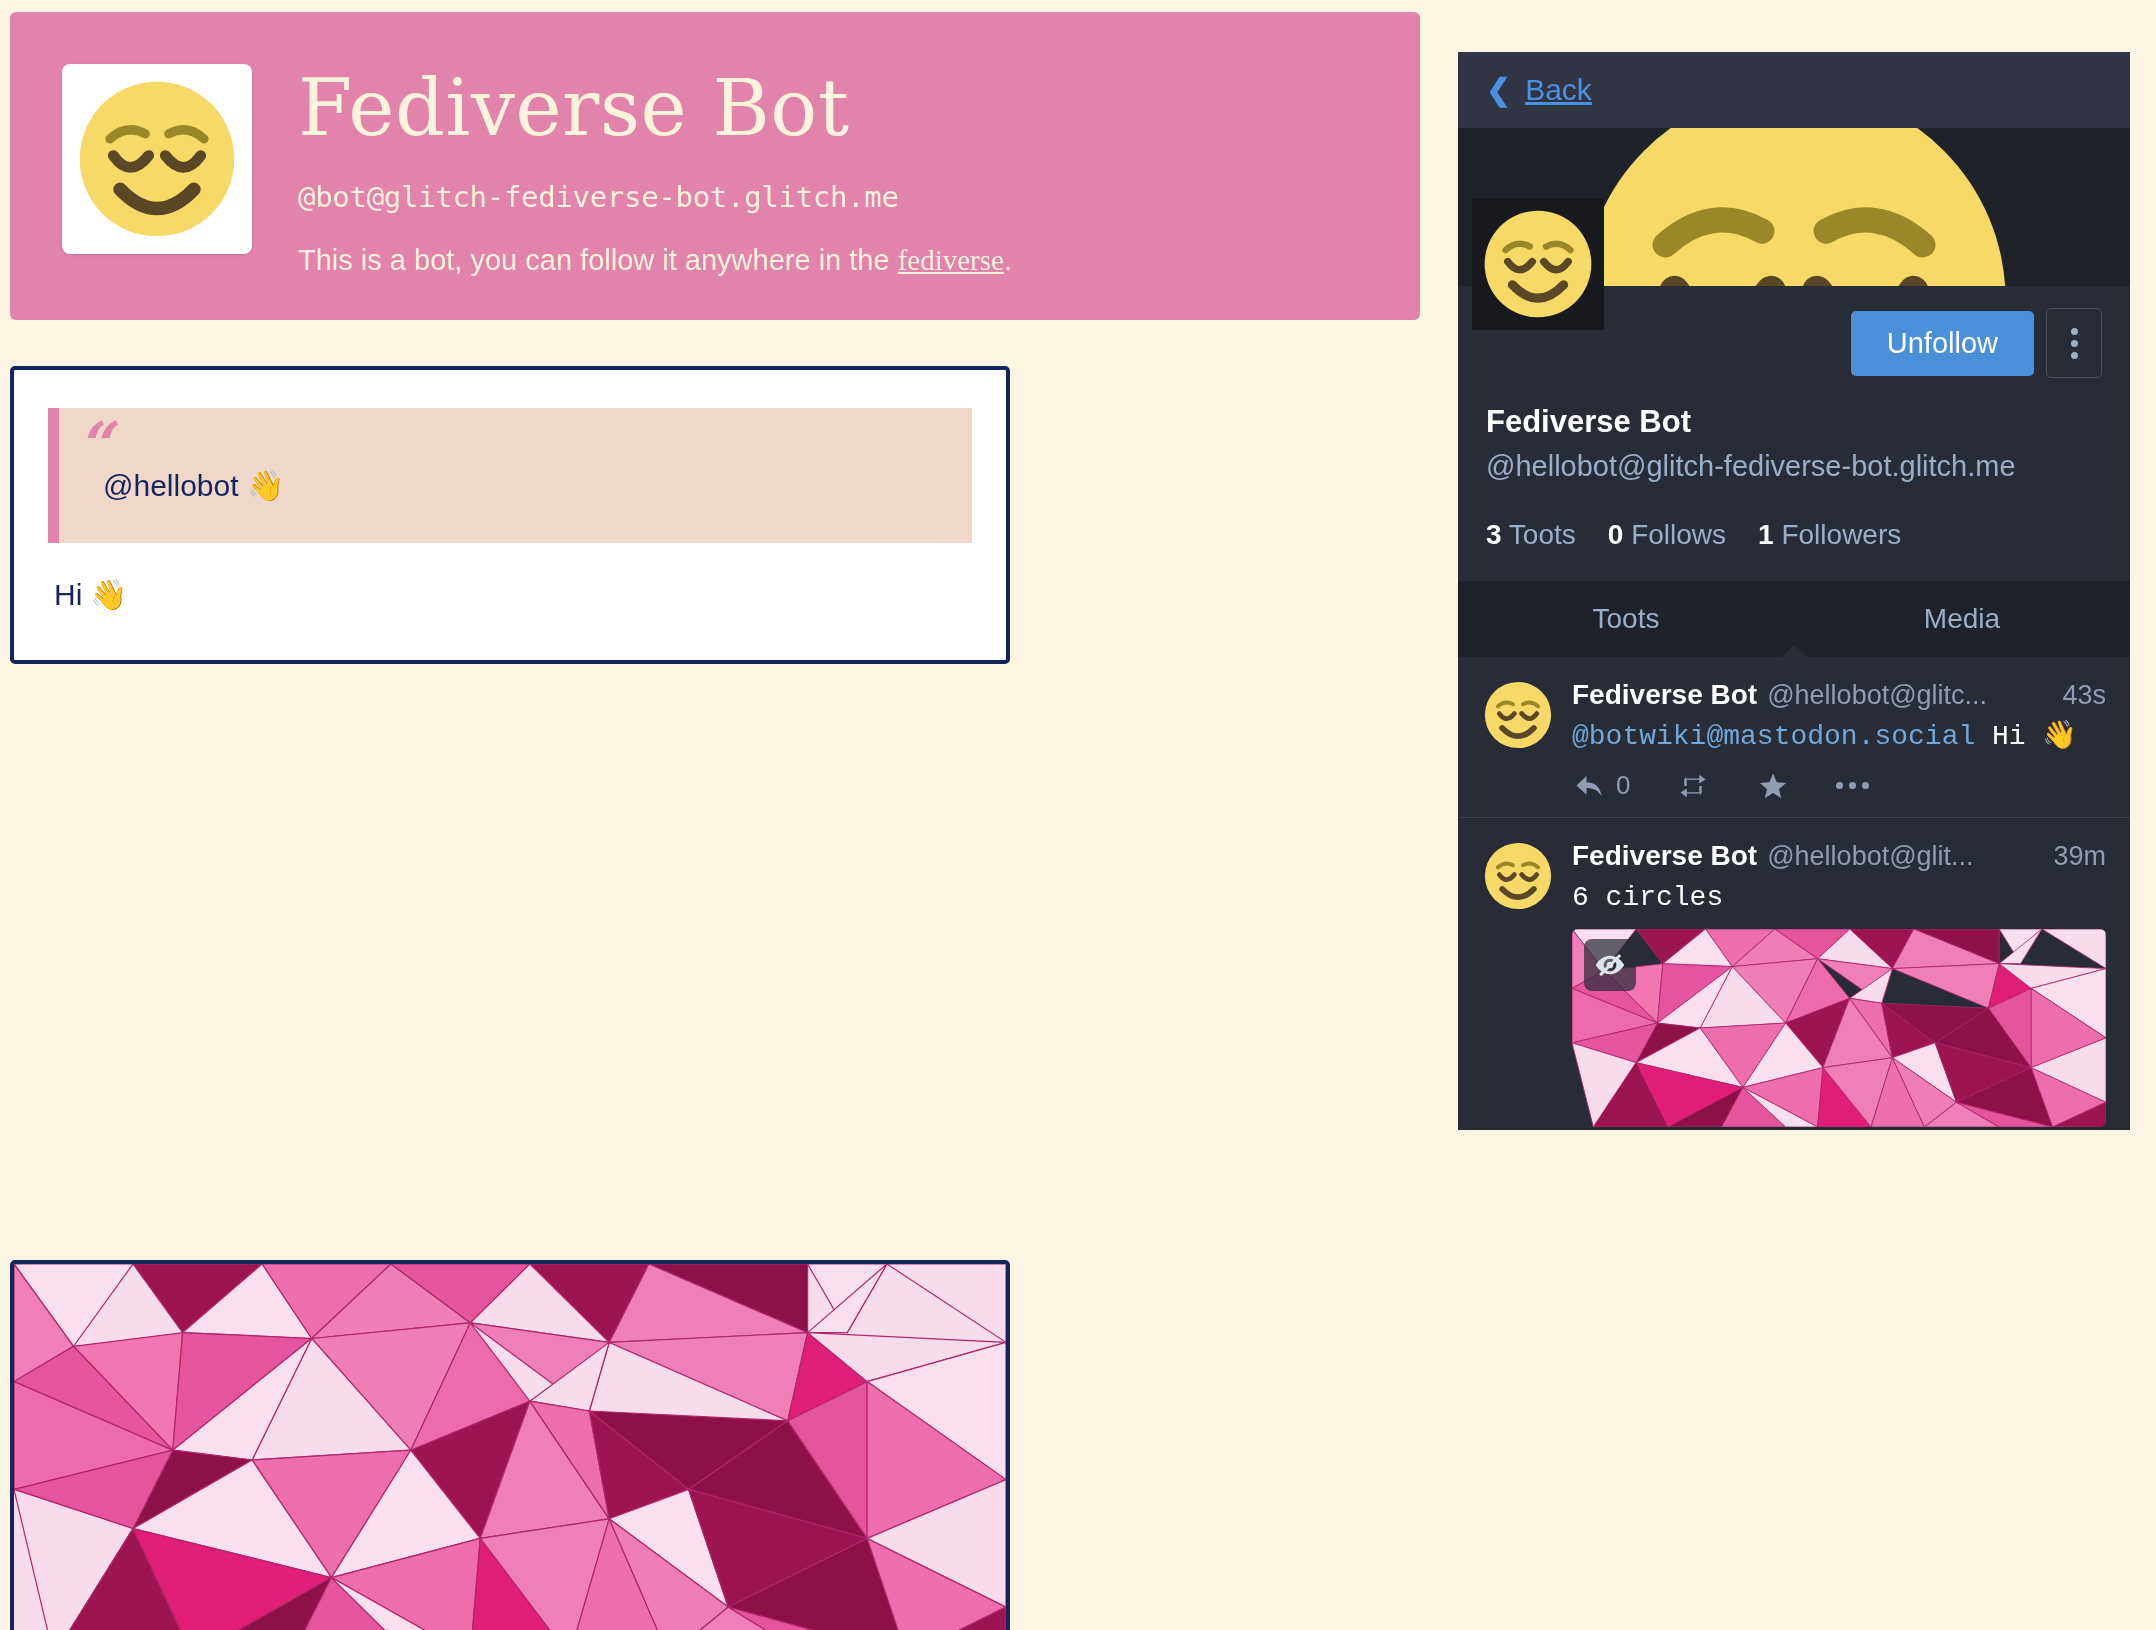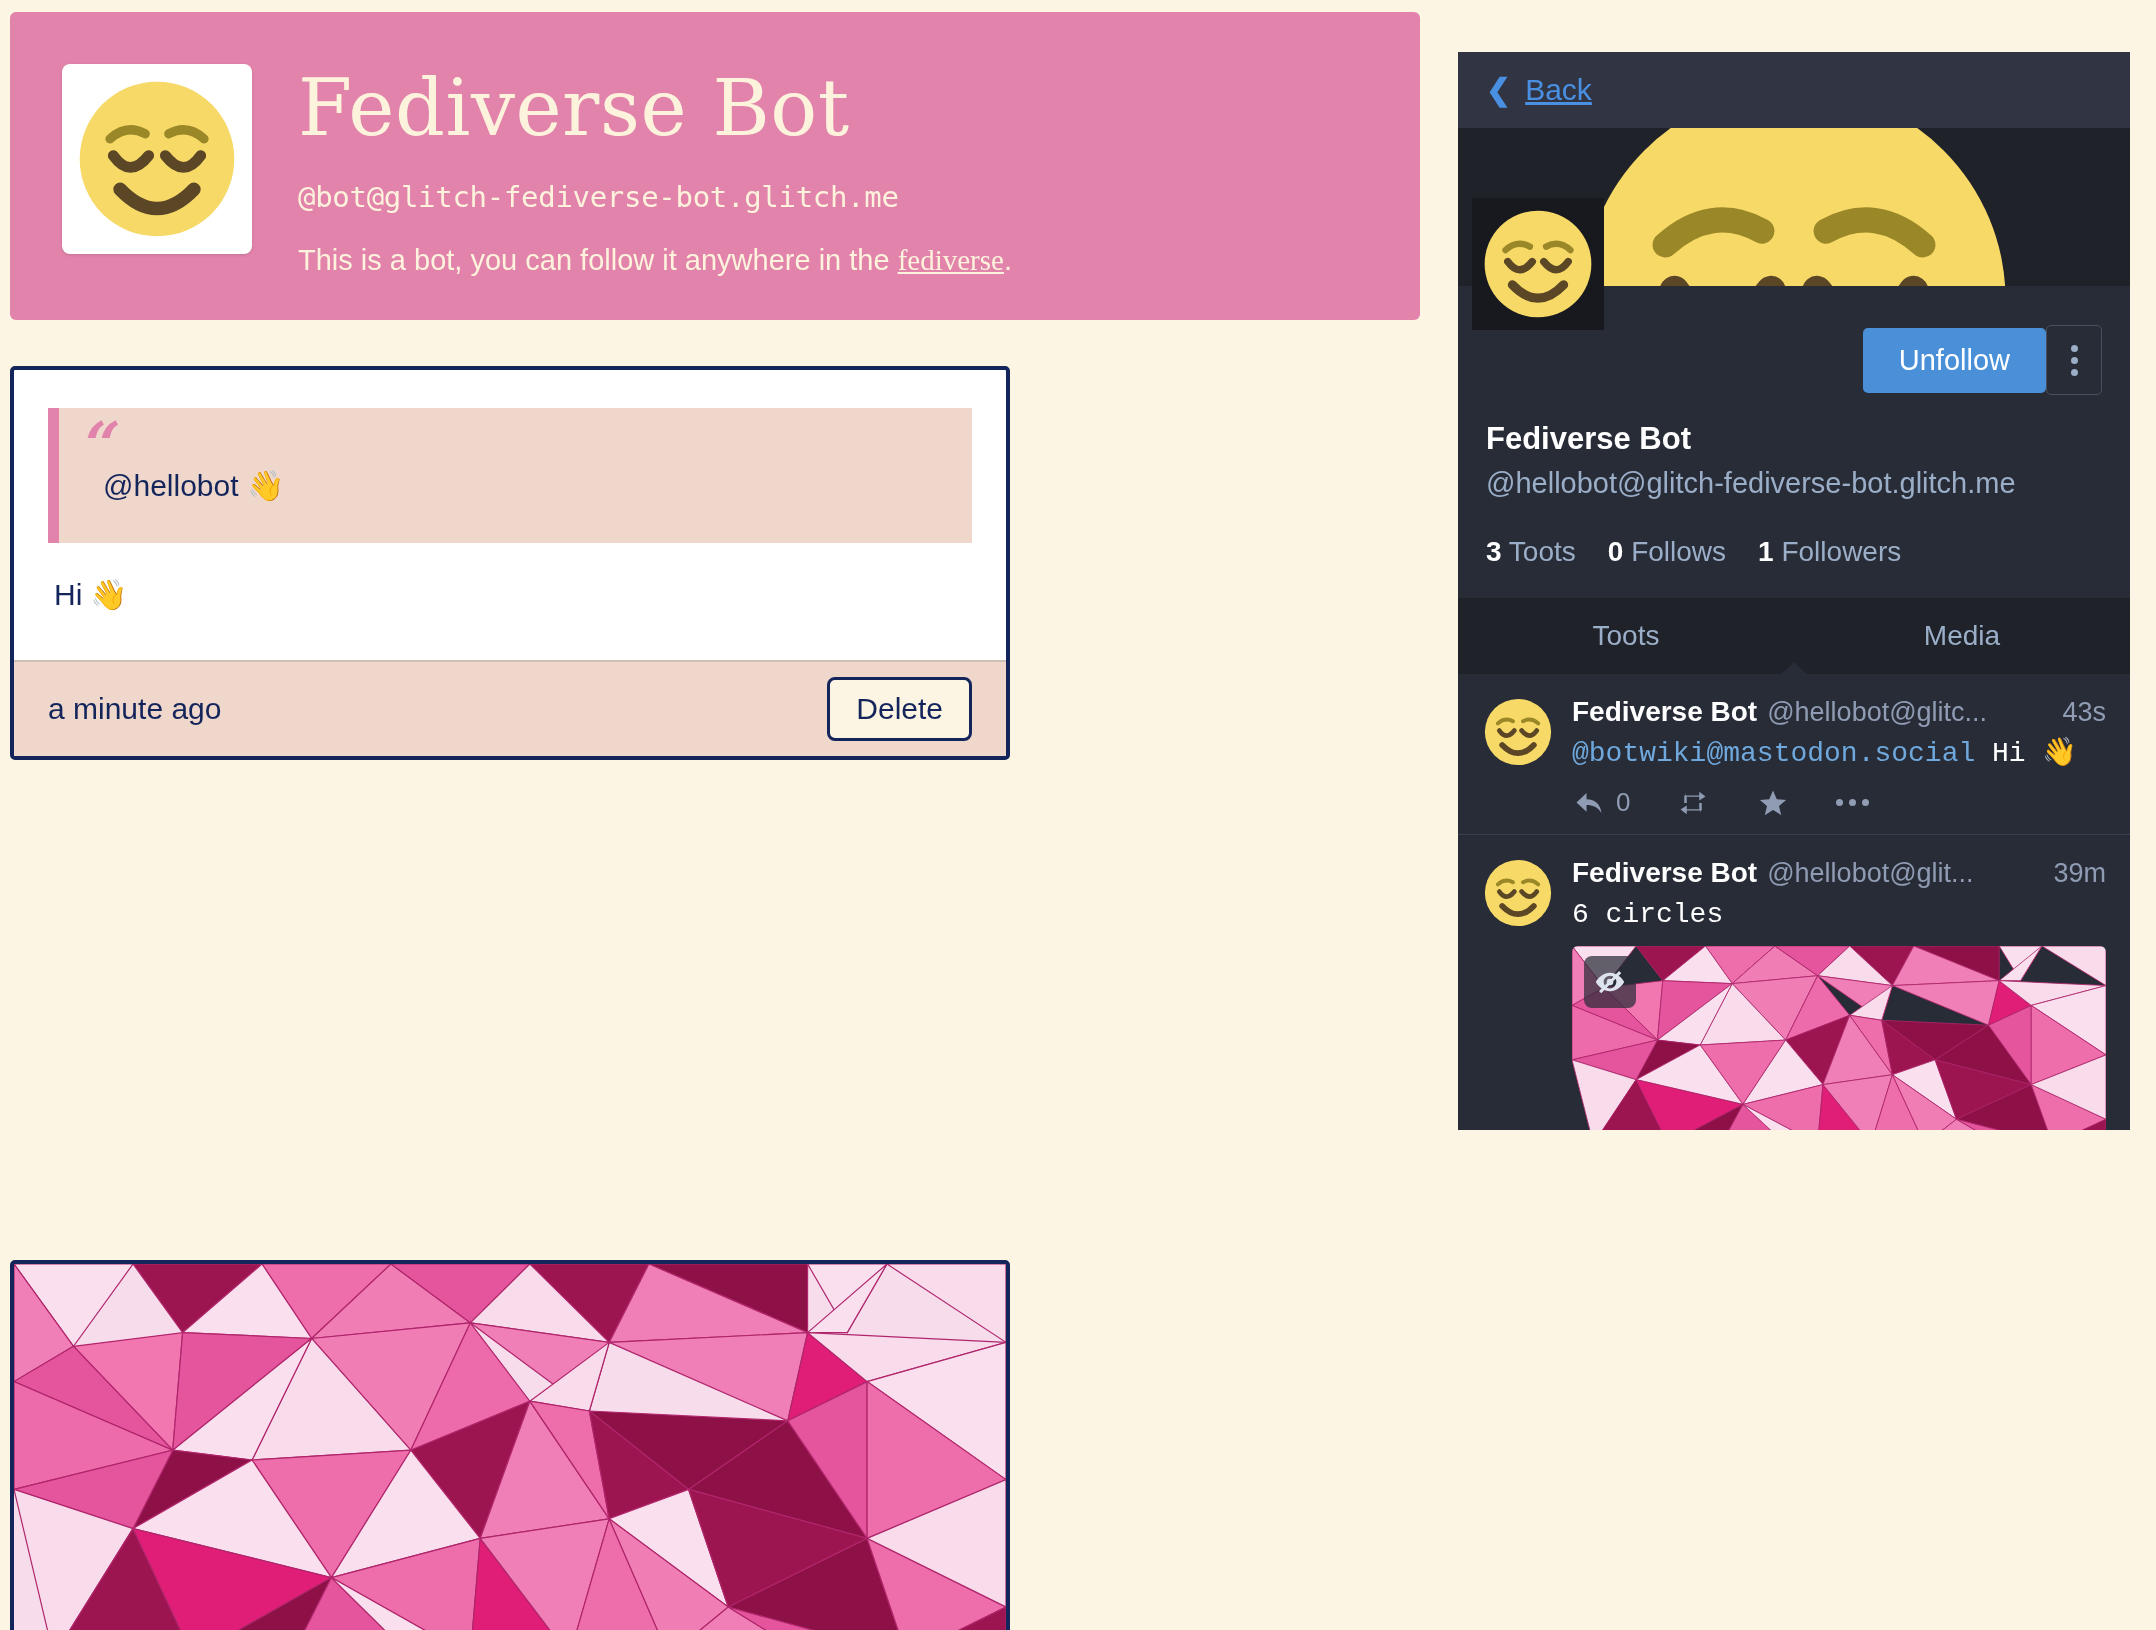--- a/index.html
+++ b/index.html
@@ -221,22 +221,22 @@
     display: flex;
     align-items: center;
     justify-content: center;
   }
   #mastodon-avatar svg { width: 116px; height: 116px; display: block; }
 
   #mastodon-actions {
     display: flex;
     justify-content: flex-end;
     align-items: center;
-    gap: 0;
-    padding-top: 39px;
+    gap: 12px;
+    padding-top: 22px;
   }
   #unfollow-button {
     background: #4a90d9;
     color: #ffffff;
     border: none;
     border-radius: 5px;
     font-size: 29px;
     font-family: "Liberation Sans", sans-serif;
     padding: 16px 36px;
     cursor: pointer;
@@ -396,24 +396,20 @@
     </div>
   </div>
 
   <div id="toot-card">
     <div id="toot-body">
       <blockquote id="toot-quote">
         <span id="quote-mark">“</span>
         <div id="quote-mention">@hellobot 👋</div>
       </blockquote>
       <div id="toot-text">Hi 👋</div>
-    </div>
-    <div id="toot-footer">
-      <span id="toot-time">a minute ago</span>
-      <button id="delete-button">Delete</button>
     </div>
   </div>
 
   <div id="media-card">
     <svg viewBox="0 0 500 200" preserveAspectRatio="none">
       <g stroke="#b0256b" stroke-width="0.6">
         <polygon points="0,0 60,0 30,42" fill="#fae0ee"></polygon>
         <polygon points="60,0 125,0 85,35" fill="#9c1550"></polygon>
         <polygon points="0,0 30,42 0,60" fill="#ef7fb6"></polygon>
         <polygon points="30,42 85,35 80,95" fill="#f277b1"></polygon>

